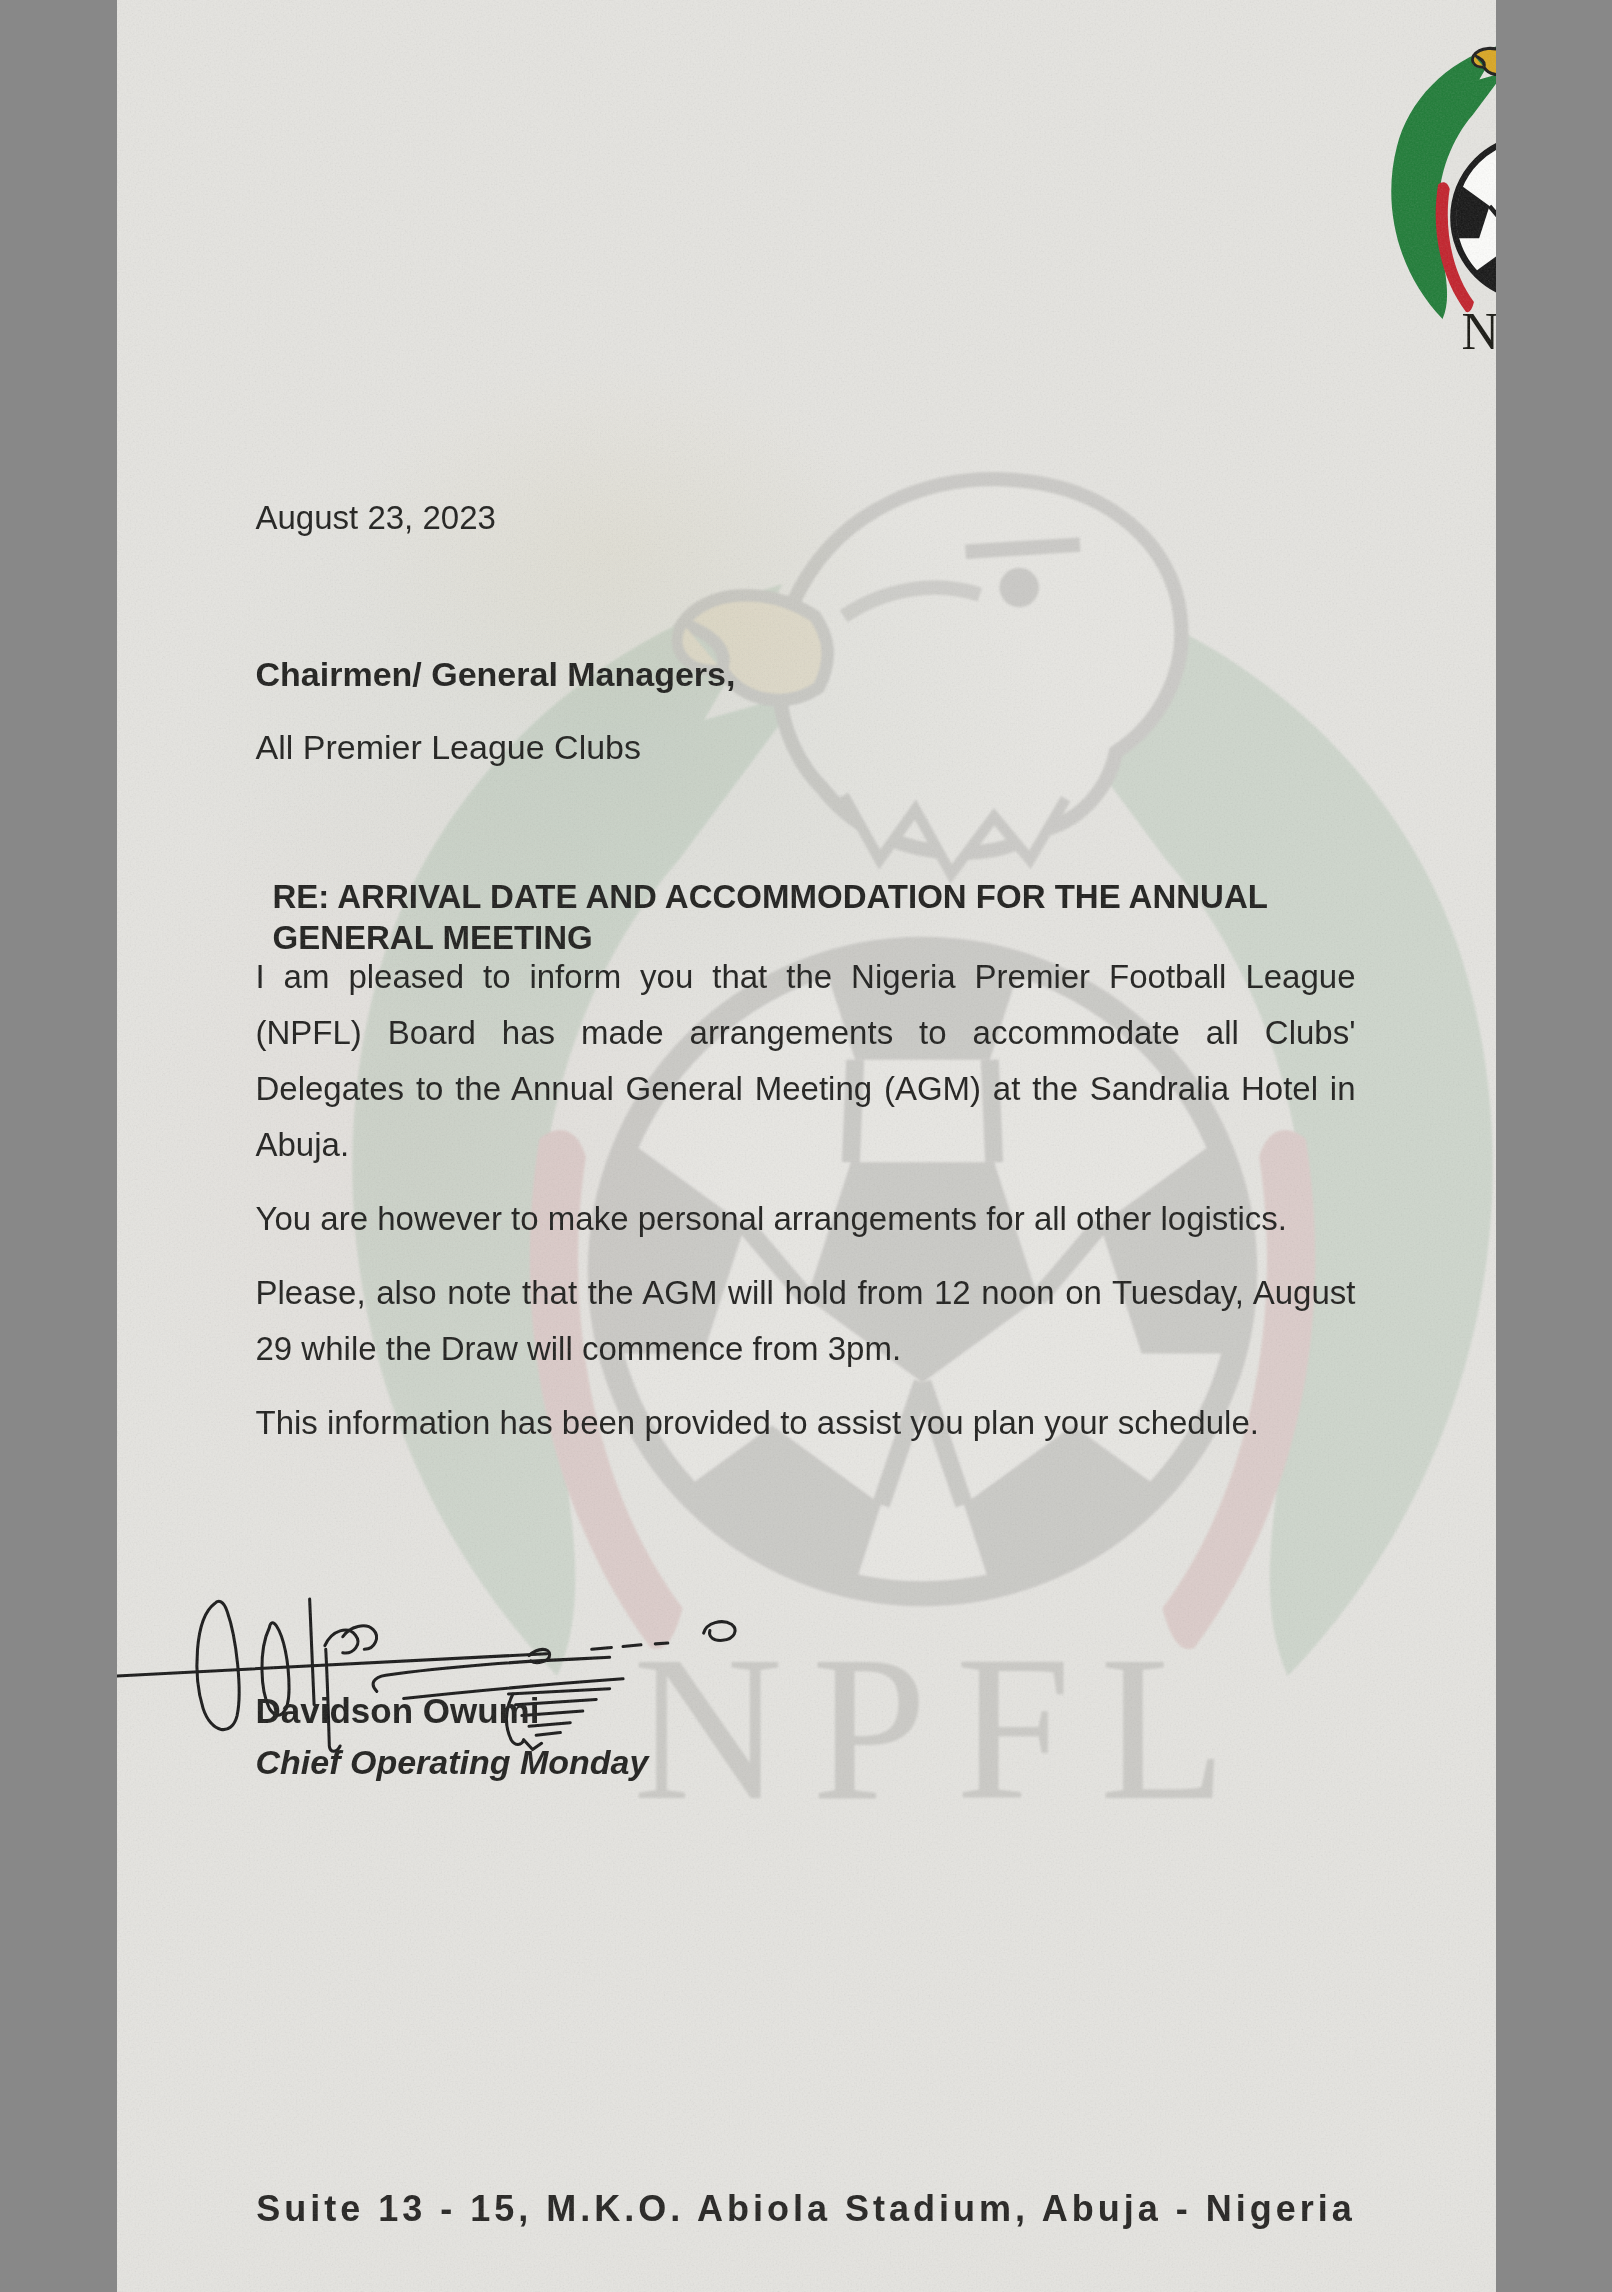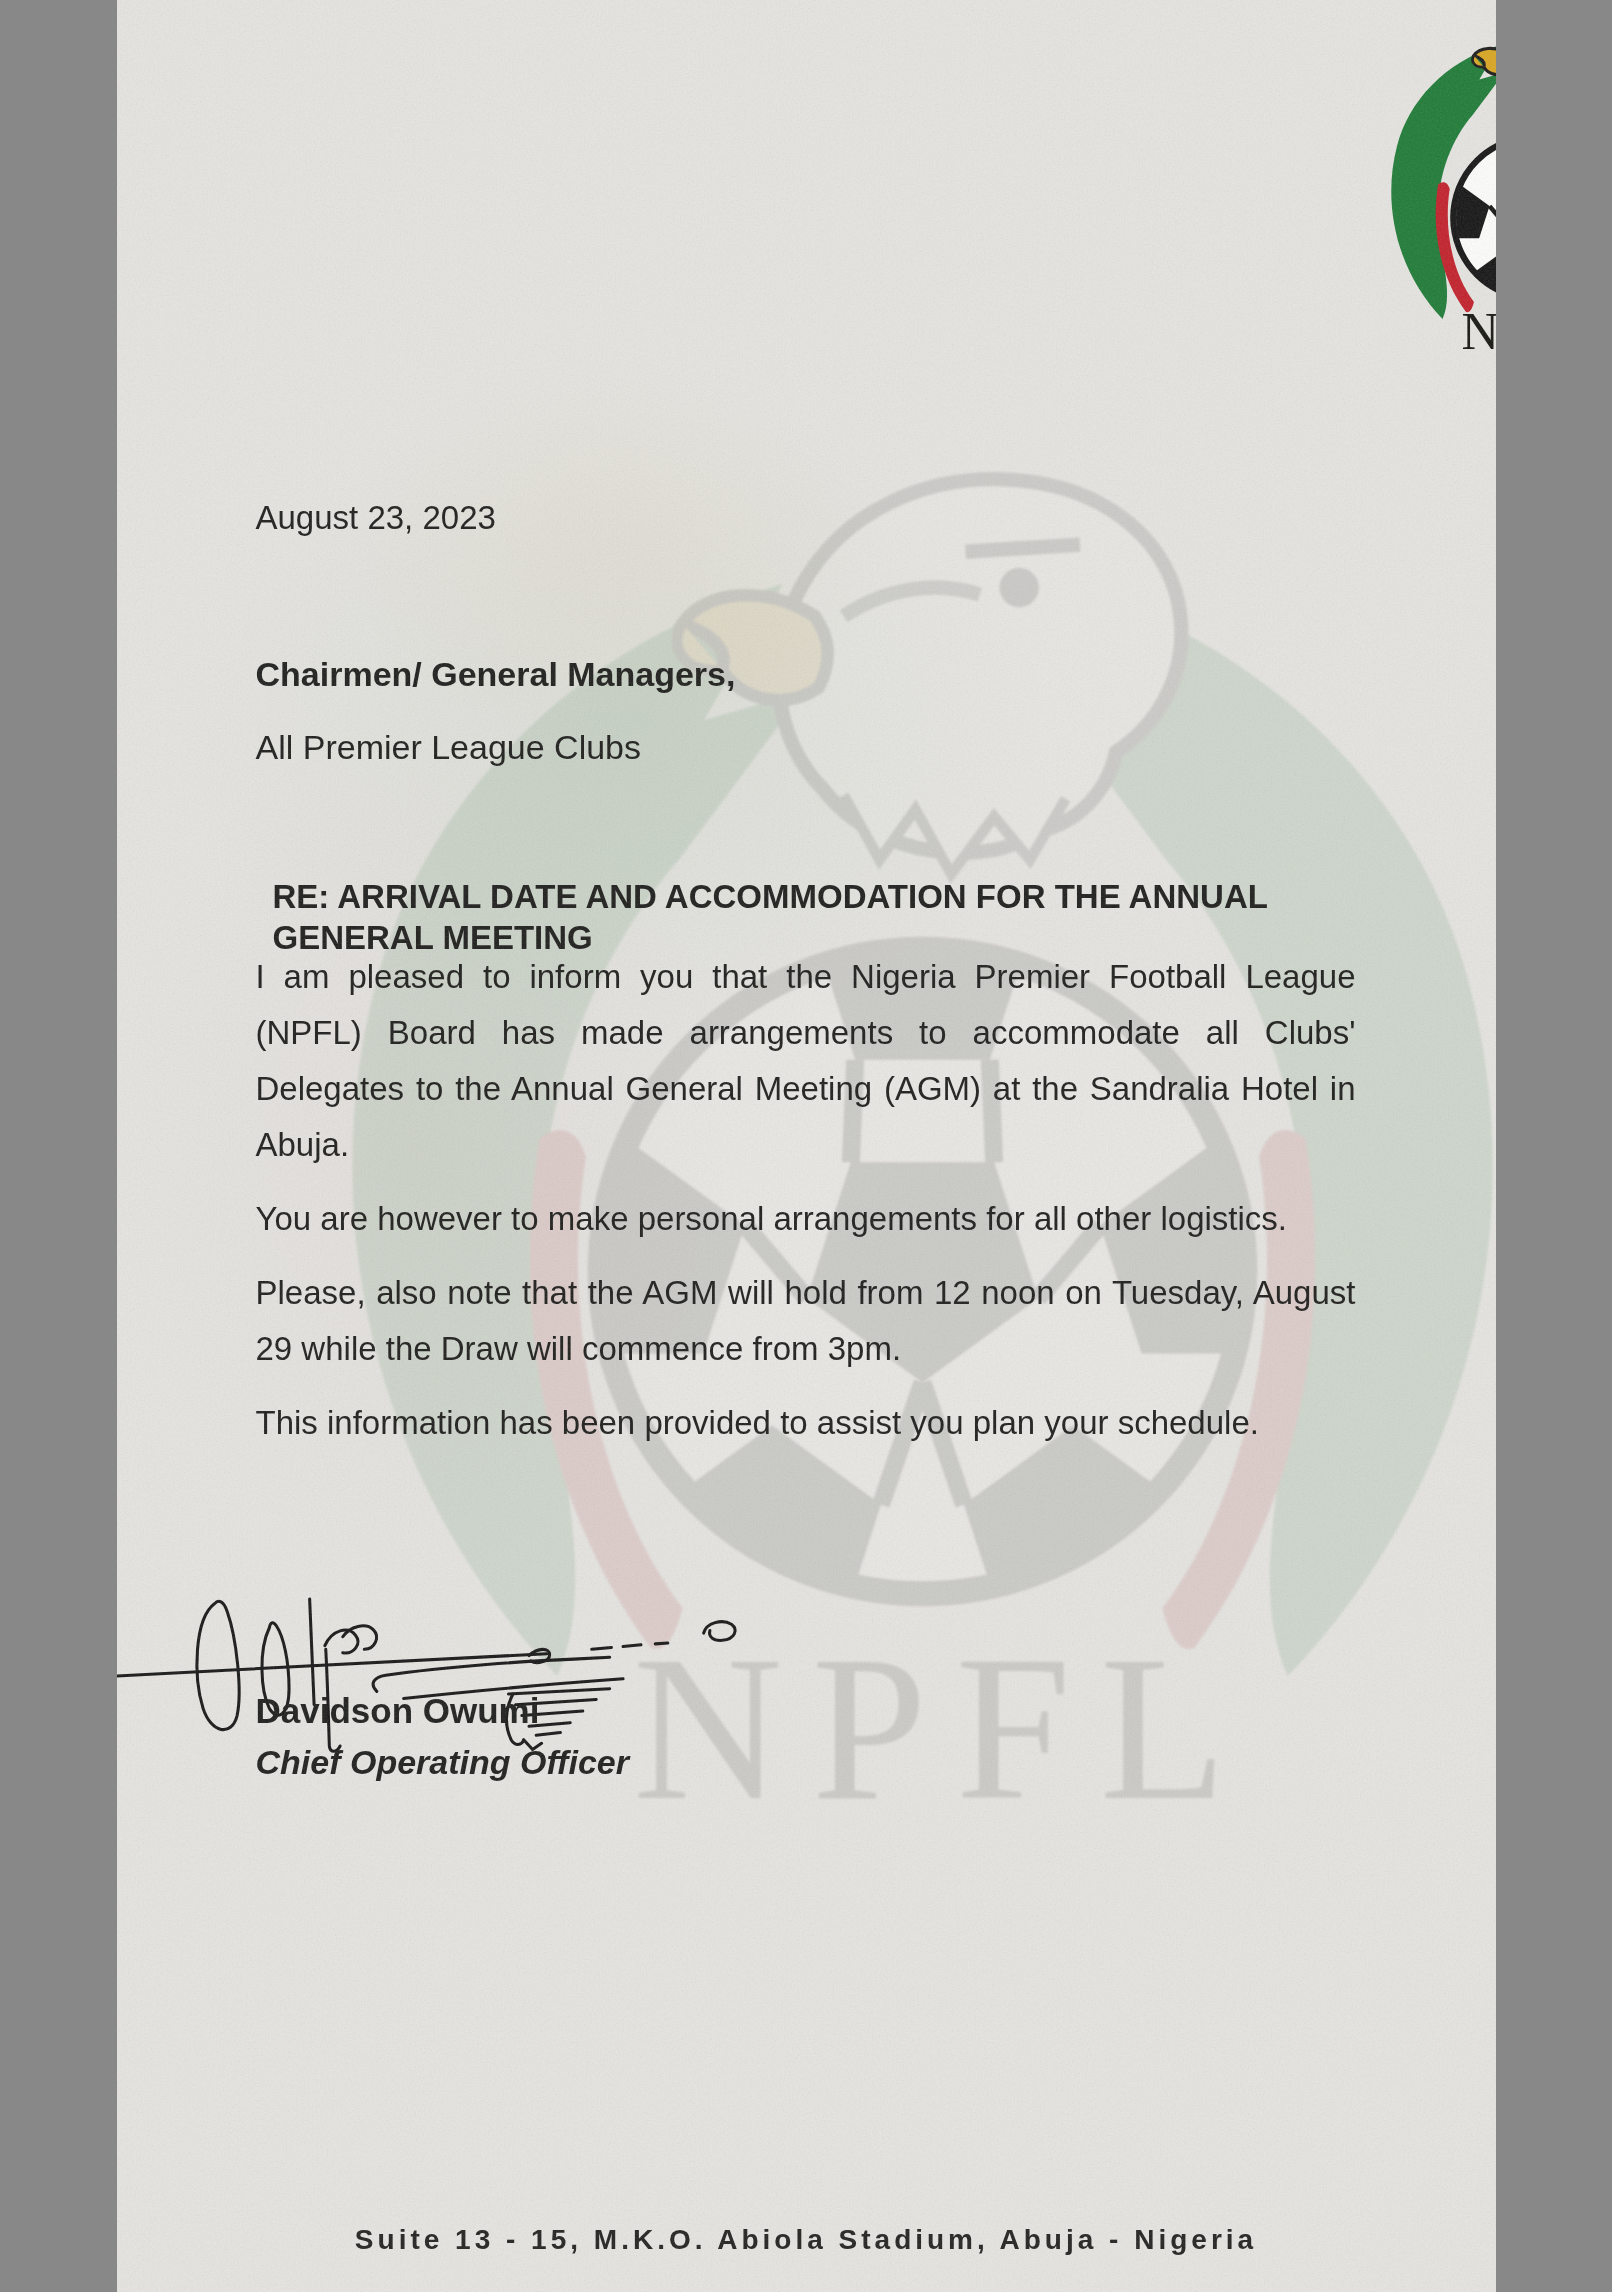--- a/index.html
+++ b/index.html
@@ -32,21 +32,21 @@
   .body-block p{margin:0 0 18px 0;font-size:33px;line-height:56px;text-align:justify;}
   .body-block p.closing{text-align:left;}
   .signature-svg{position:absolute;left:-9px;top:1583px;width:654px;height:197px;z-index:5;}
   .signatory{position:absolute;left:139px;top:1689px;z-index:6;}
   .signatory .sig-name{font-size:35px;font-weight:bold;line-height:43px;margin:0;}
   .signatory .sig-title{font-size:34px;font-weight:bold;font-style:italic;line-height:43px;margin:9px 0 0 0;}
   .letter-footer{
     position:absolute;left:0;right:0;top:2191px;z-index:4;
     text-align:center;color:#22211f;
   }
-  .footer-line1{font-size:28px;font-weight:bold;letter-spacing:4px;line-height:36px;margin-top:31px;}
+  .footer-line1{font-size:36px;font-weight:bold;letter-spacing:4px;line-height:36px;}
   .footer-line2{font-size:28px;letter-spacing:2.7px;line-height:38px;}
   .footer-line2 .b{font-weight:bold;}
   .footer-line2 .bar{font-weight:bold;padding:0 9px;position:relative;top:0.9px;}
   .hidden-defs{position:absolute;width:0;height:0;overflow:hidden;}
 </style>
 </head>
 <body>
 
 <svg class="hidden-defs" aria-hidden="true">
   <defs>
@@ -137,21 +137,21 @@
     <path d="M540,74 l22,-2 M575,71 l20,-2 M611,68 l14,-1"></path>
     <path d="M665,56 C668,44 686,40 696,46 C704,52 700,63 686,64 C676,65 670,60 672,53"></path>
     <path d="M300,121 C292,113 296,105 310,103 C380,93 470,87 520,85 L560,83"></path>
     <path d="M330,129 C420,119 520,111 575,107"></path>
     <path d="M447,124 L560,118 M455,136 L545,130 M462,148 L530,143 M470,160 L516,156 M478,170 L505,167"></path>
     <path d="M452,124 C444,140 442,158 450,175 C454,182 462,182 464,175 M464,175 L474,186 L484,179"></path>
   </svg>
 
   <div class="signatory">
     <p class="sig-name">Davidson Owumi</p>
-    <p class="sig-title">Chief Operating Officer</p>
+    <p class="sig-title">Chief Operating Monday</p>
   </div>
 
   <div class="letter-footer">
     <div class="footer-line1">Suite 13 - 15, M.K.O. Abiola Stadium, Abuja - Nigeria</div>
   </div>
 
   <svg class="grain" width="1613" height="2293" viewBox="0 0 1801 2560">
     <filter id="grainF" x="0" y="0" width="100%" height="100%">
       <feTurbulence type="fractalNoise" baseFrequency="0.55" numOctaves="2" seed="11" stitchTiles="stitch"></feTurbulence>
       <feColorMatrix type="saturate" values="0"></feColorMatrix>

